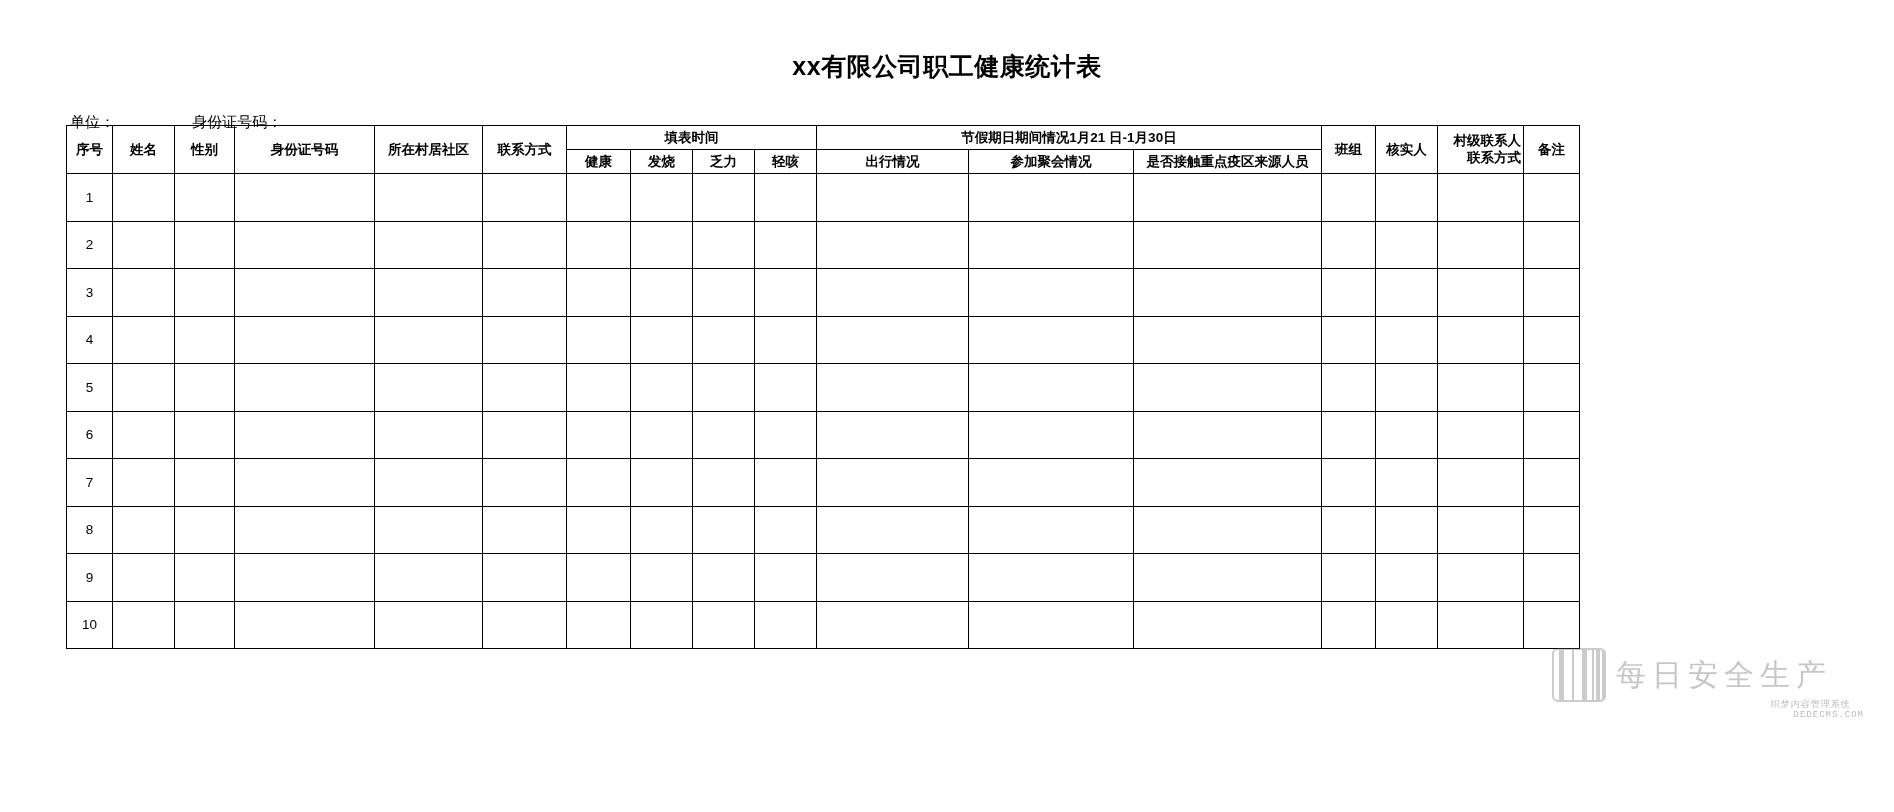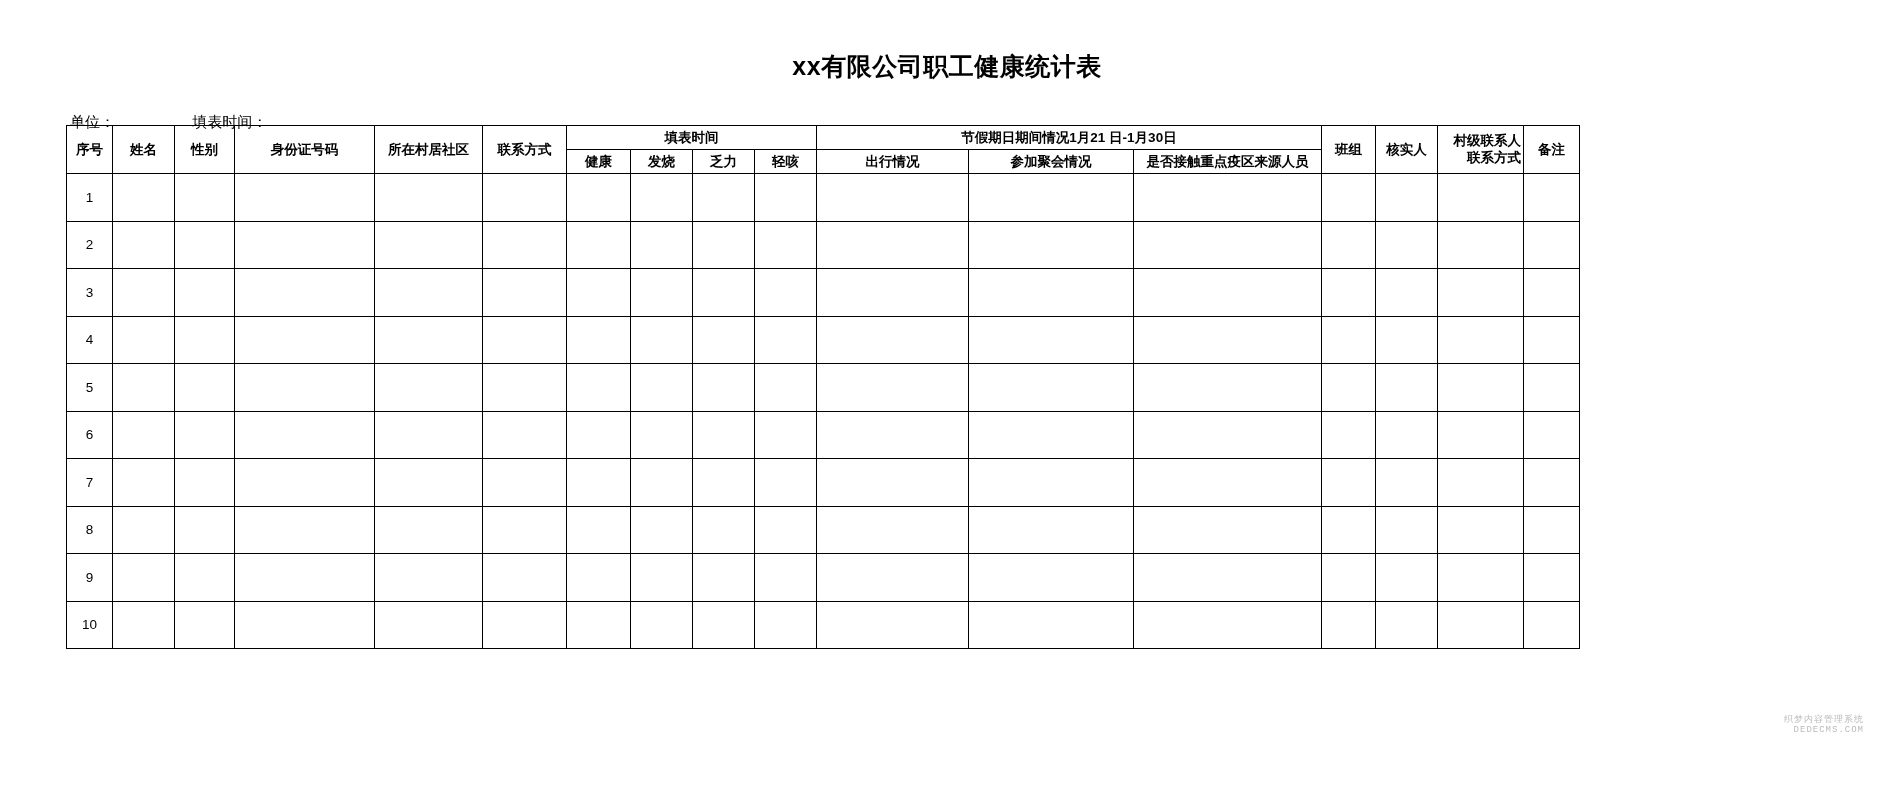--- a/index.html
+++ b/index.html
@@ -120,22 +120,22 @@
   .wm-text {
     font-size: 30px;
     letter-spacing: 6px;
     color: #444;
     font-family: "Liberation Sans", "DejaVu Sans", sans-serif;
     white-space: nowrap;
   }
   .wm-foot {
     position: absolute;
     right: 30px;
-    bottom: 5px;
-    text-align: right;
+    bottom: 20px;
+    text-align: center;
     opacity: 0.45;
     line-height: 1.15;
   }
   .wm-foot .l1 {
     font-size: 9px;
     letter-spacing: 1px;
     color: #666;
     font-family: "Liberation Sans", "DejaVu Sans", sans-serif;
   }
   .wm-foot .l2 {
@@ -148,21 +148,21 @@
 </style>
 </head>
 <body>
 
 <div class="page">
 
   <h1 class="doc-title">xx有限公司职工健康统计表</h1>
 
   <div class="meta-row">
     <span class="meta-unit">单位：</span>
-    <span class="meta-time">填表时间：</span>
+    <span class="meta-time">身份证号码：</span>
   </div>
 
   <table class="sheet">
     <colgroup>
       <col class="c-idx">
         <col class="c-name">
         <col class="c-sex">
         <col class="c-id">
         <col class="c-vill">
         <col class="c-tel">
@@ -393,19 +393,23 @@
           <td></td>
           <td></td>
           <td></td>
           <td></td>
           <td></td>
           <td></td>
         </tr>
       </tbody>
   </table>
 
+  <div class="wm-wechat">
+    <div class="wm-qr"></div>
+    <div class="wm-text">每日安全生产</div>
+  </div>
 
   <div class="wm-foot">
     <div class="l1">织梦内容管理系统</div>
     <div class="l2">DEDECMS.COM</div>
   </div>
 
 </div>
 
 </body></html>

